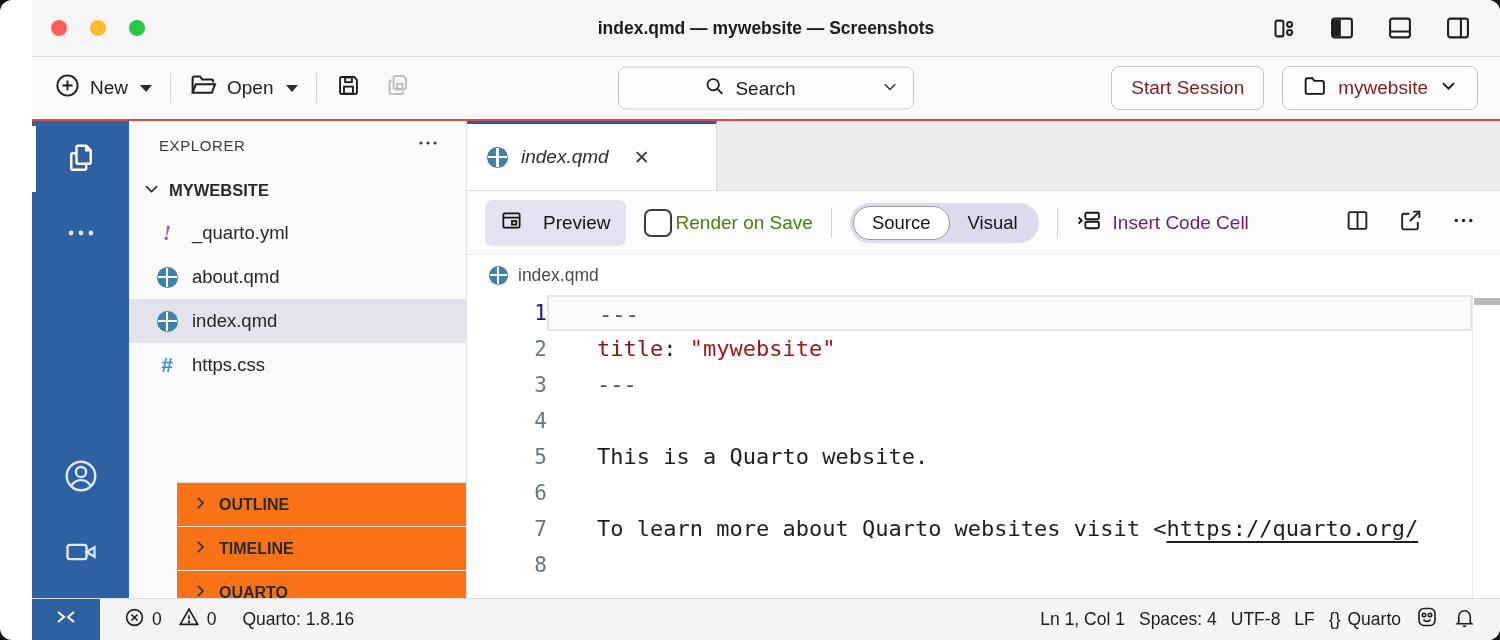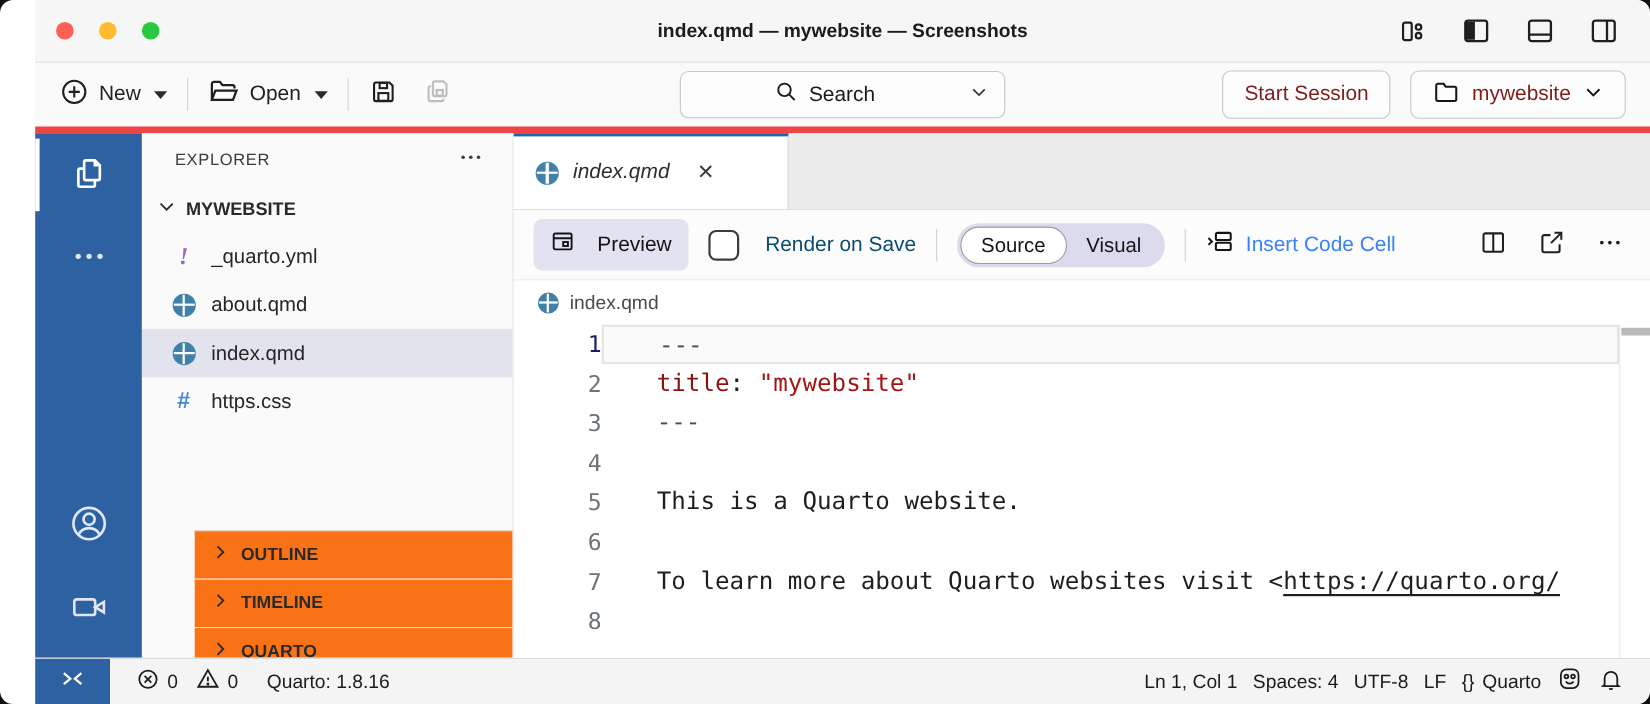--- a/index.html
+++ b/index.html
@@ -13,21 +13,21 @@
               border-bottom:1px solid #d9d9d9; display:flex; align-items:center; justify-content:center; }
   .traffic { position:absolute; left:19px; top:0; height:100%; display:flex; align-items:center; gap:23px; }
   .tl { width:16px; height:16px; border-radius:50%; }
   .tl.red{ background:#ff5f57; } .tl.yellow{ background:#febc2e; } .tl.green{ background:#28c840; }
   .win-title { font-size:17.5px; font-weight:600; color:#1c1c1e; }
   .tb-icons { position:absolute; right:28px; top:0; height:100%; display:flex; align-items:center; gap:30px; color:#1f1f1f; }
   .tb-icons svg { display:block; }
 
   
   .toolbar { position:relative; height:64px; flex:0 0 64px; background:#fafafa;
-             border-bottom:6px solid #ef4444; display:flex; align-items:center; padding:0 22px; }
+             border-bottom:2px solid #ef4444; display:flex; align-items:center; padding:0 22px; }
   .tbtn { display:flex; align-items:center; gap:9px; font-size:19px; color:#1f1f1f; cursor:default; }
   .caret { width:0; height:0; border-left:6px solid transparent; border-right:6px solid transparent;
            border-top:7px solid #2b2b2b; margin-left:3px; }
   .vdiv { width:1px; height:30px; background:#d4d4d4; margin:0 18px; }
   .icon-dim { color:#bdbdbd; }
   .searchbox { position:absolute; left:50%; top:50%; transform:translate(-50%,-50%); width:296px; height:43px;
                border:1px solid #c6c6c6; border-radius:8px; background:#fdfdfd; display:flex; align-items:center; }
   .searchbox .s-center { flex:1; display:flex; align-items:center; justify-content:center; gap:10px; font-size:19px; color:#1b1b1b; }
   .searchbox .s-chev { margin-right:14px; color:#333; }
   .toolbar-right { margin-left:auto; display:flex; align-items:center; gap:18px; }
@@ -68,26 +68,26 @@
   .tabbar { height:70px; flex:0 0 70px; background:#ececec; border-bottom:1px solid #e0e0e0; display:flex; }
   .tab { width:250px; background:#fff; border-top:3px solid #1c66ad; border-right:1px solid #d5d5d5;
          display:flex; align-items:center; gap:13px; padding:0 20px; }
   .tab-label { font-size:19px; font-style:italic; color:#2d2d2d; }
   .tab-close { margin-left:12px; font-size:19px; color:#3d3d3d; }
 
   .edtoolbar { height:64px; flex:0 0 64px; background:#fcfcfc; border-bottom:1px solid #e9e9e9;
                display:flex; align-items:center; padding:0 24px 0 18px; }
   .pill-btn { display:flex; align-items:center; gap:20px; background:#e2e2f1; border-radius:8px; padding:9px 15px; font-size:19px; color:#141414; }
   .chk { width:28px; height:28px; border:2.4px solid #3c3c3c; border-radius:7px; background:#fff; }
-  .chk-label { font-size:19px; margin-left:24px; color:#0c4a6e; }
+  .chk-label { font-size:19px; margin-left:4px; color:#4d7c0f; }
   .ed-div { width:1px; height:30px; background:#d0d0d0; margin:0 18px; }
   .seg { display:flex; align-items:center; background:#dbdbed; border-radius:999px; padding:3px; }
   .seg .on  { background:#fff; border:1px solid #9d9d9d; border-radius:999px; padding:5px 18px; font-size:18.5px; color:#141414; }
   .seg .off { padding:5px 18px; font-size:18.5px; color:#141414; }
-  .ins-cell { display:flex; align-items:center; gap:10px; font-size:19px; color:#3b82f6; }
+  .ins-cell { display:flex; align-items:center; gap:10px; font-size:19px; color:#701a75; }
   .ed-right { margin-left:auto; display:flex; align-items:center; gap:28px; color:#1f1f1f; }
 
   .breadcrumb { height:40px; flex:0 0 40px; display:flex; align-items:center; gap:10px; padding-left:22px;
                 font-size:17.5px; color:#4a4a4a; background:#fff; }
   .breadcrumb .qglobe { width:19px; height:19px; }
   .breadcrumb .qglobe::before { top:8px; height:2.2px; } .breadcrumb .qglobe::after { left:8px; width:2.2px; }
 
   
   .code-area { position:relative; flex:1; overflow:hidden; background:#fff;
                font-family:"DejaVu Sans Mono", monospace; font-size:22px; line-height:36px; padding-right:28px; }

